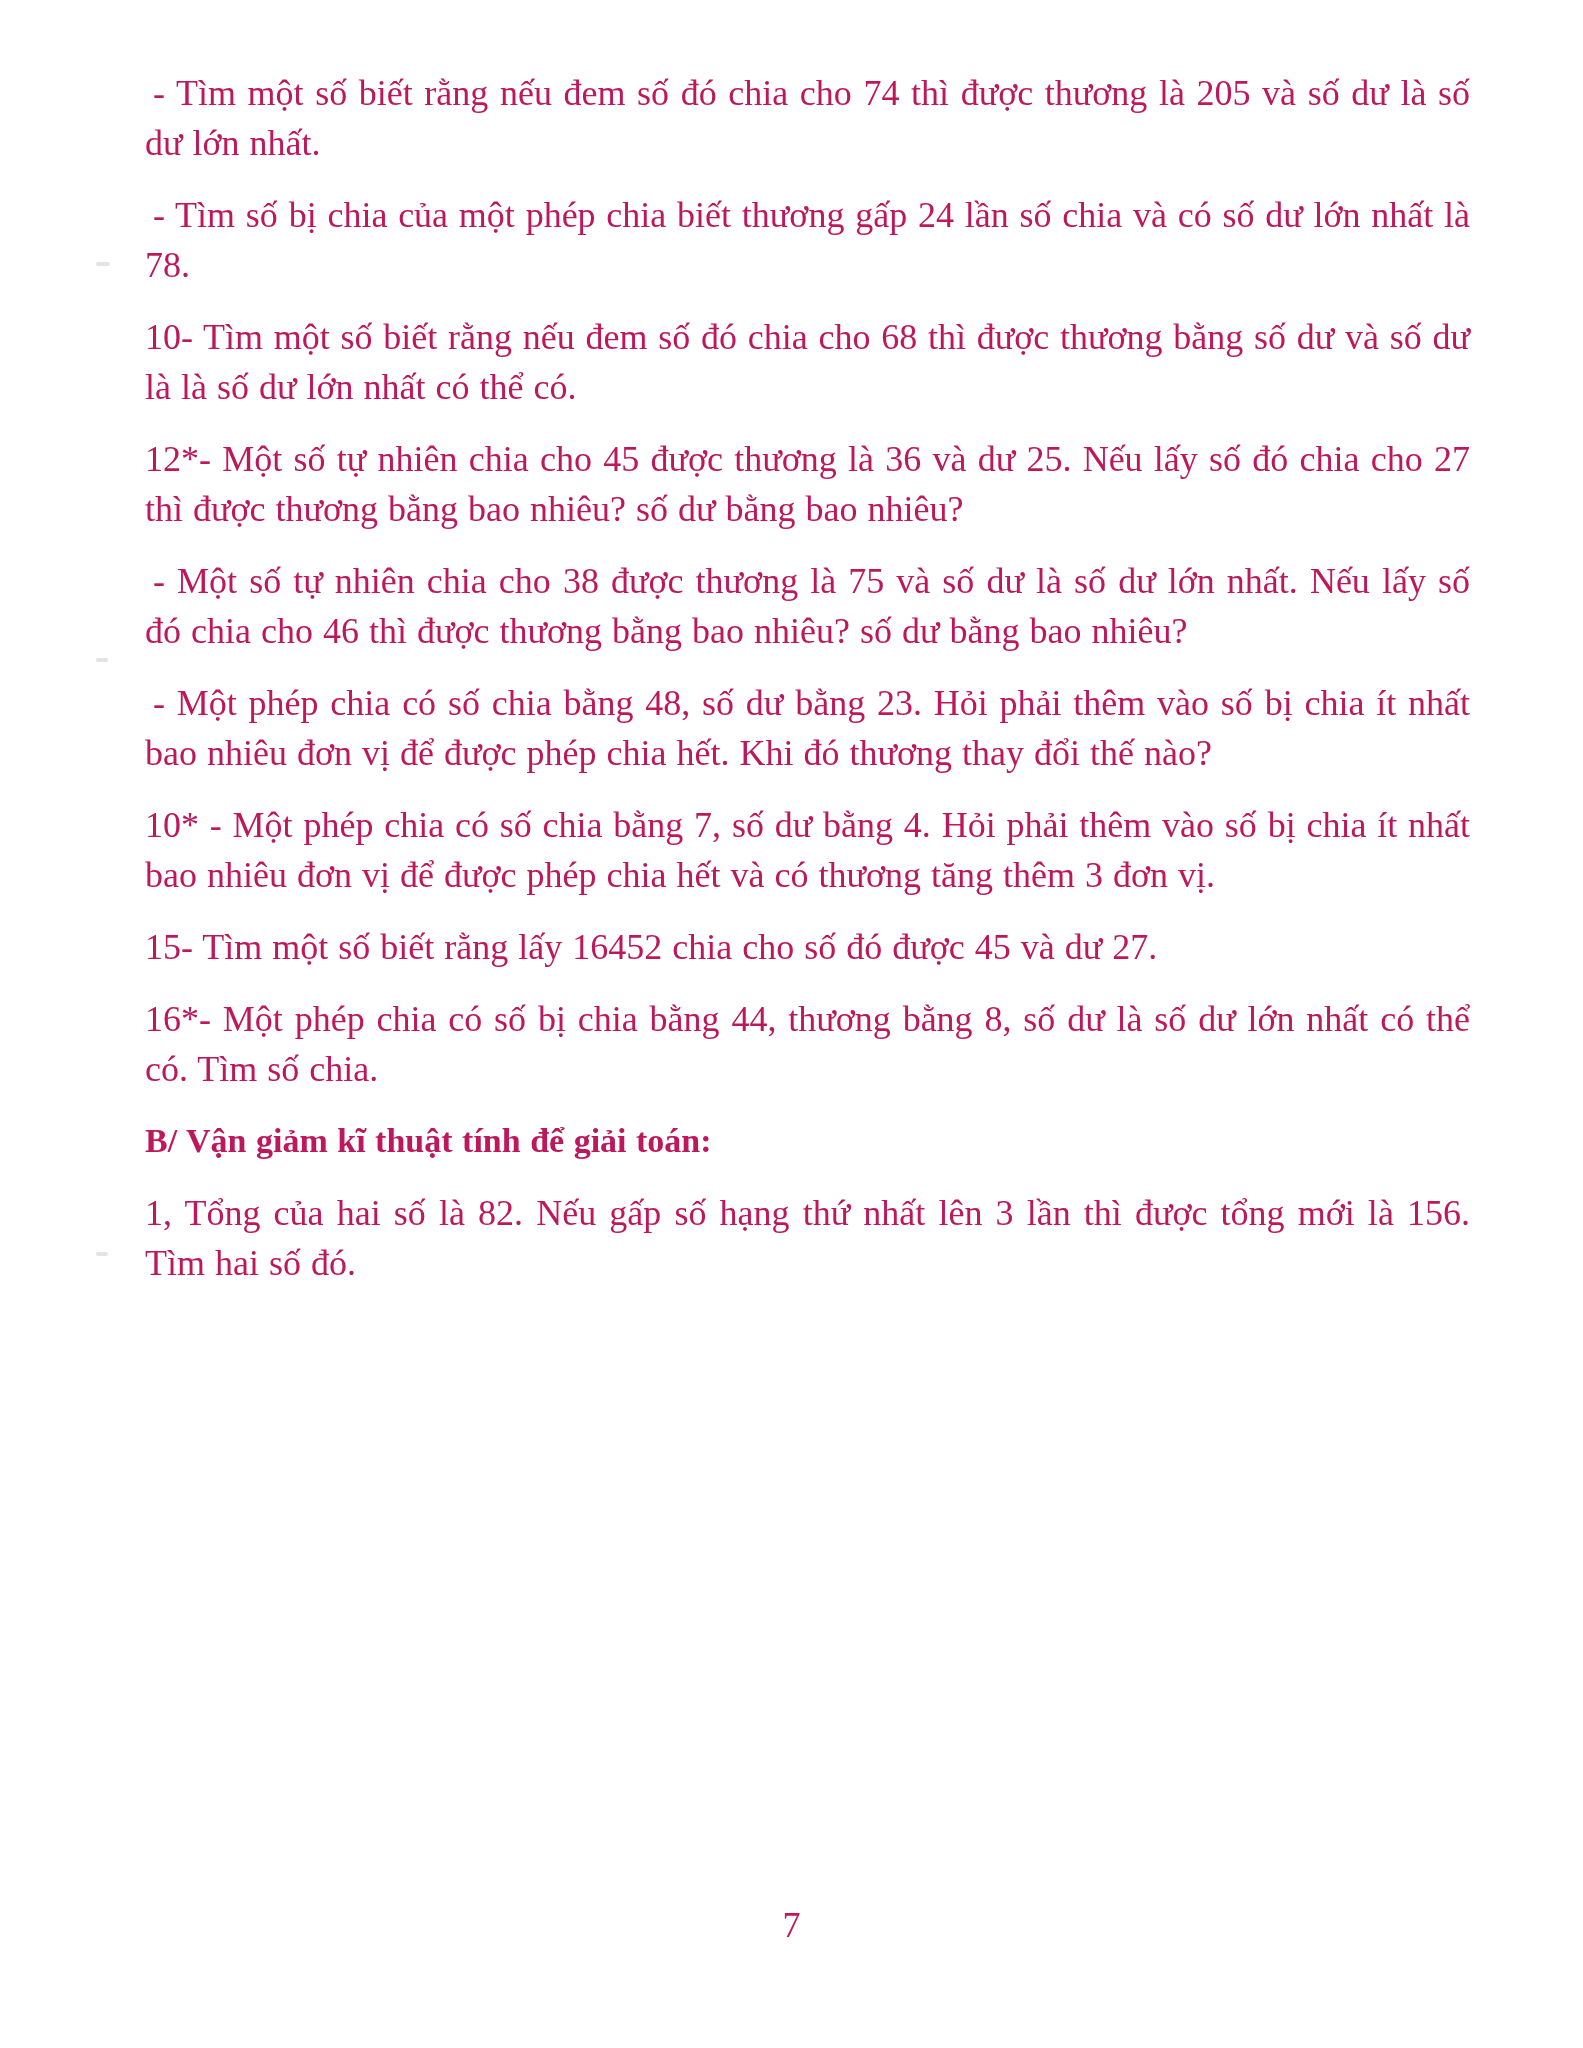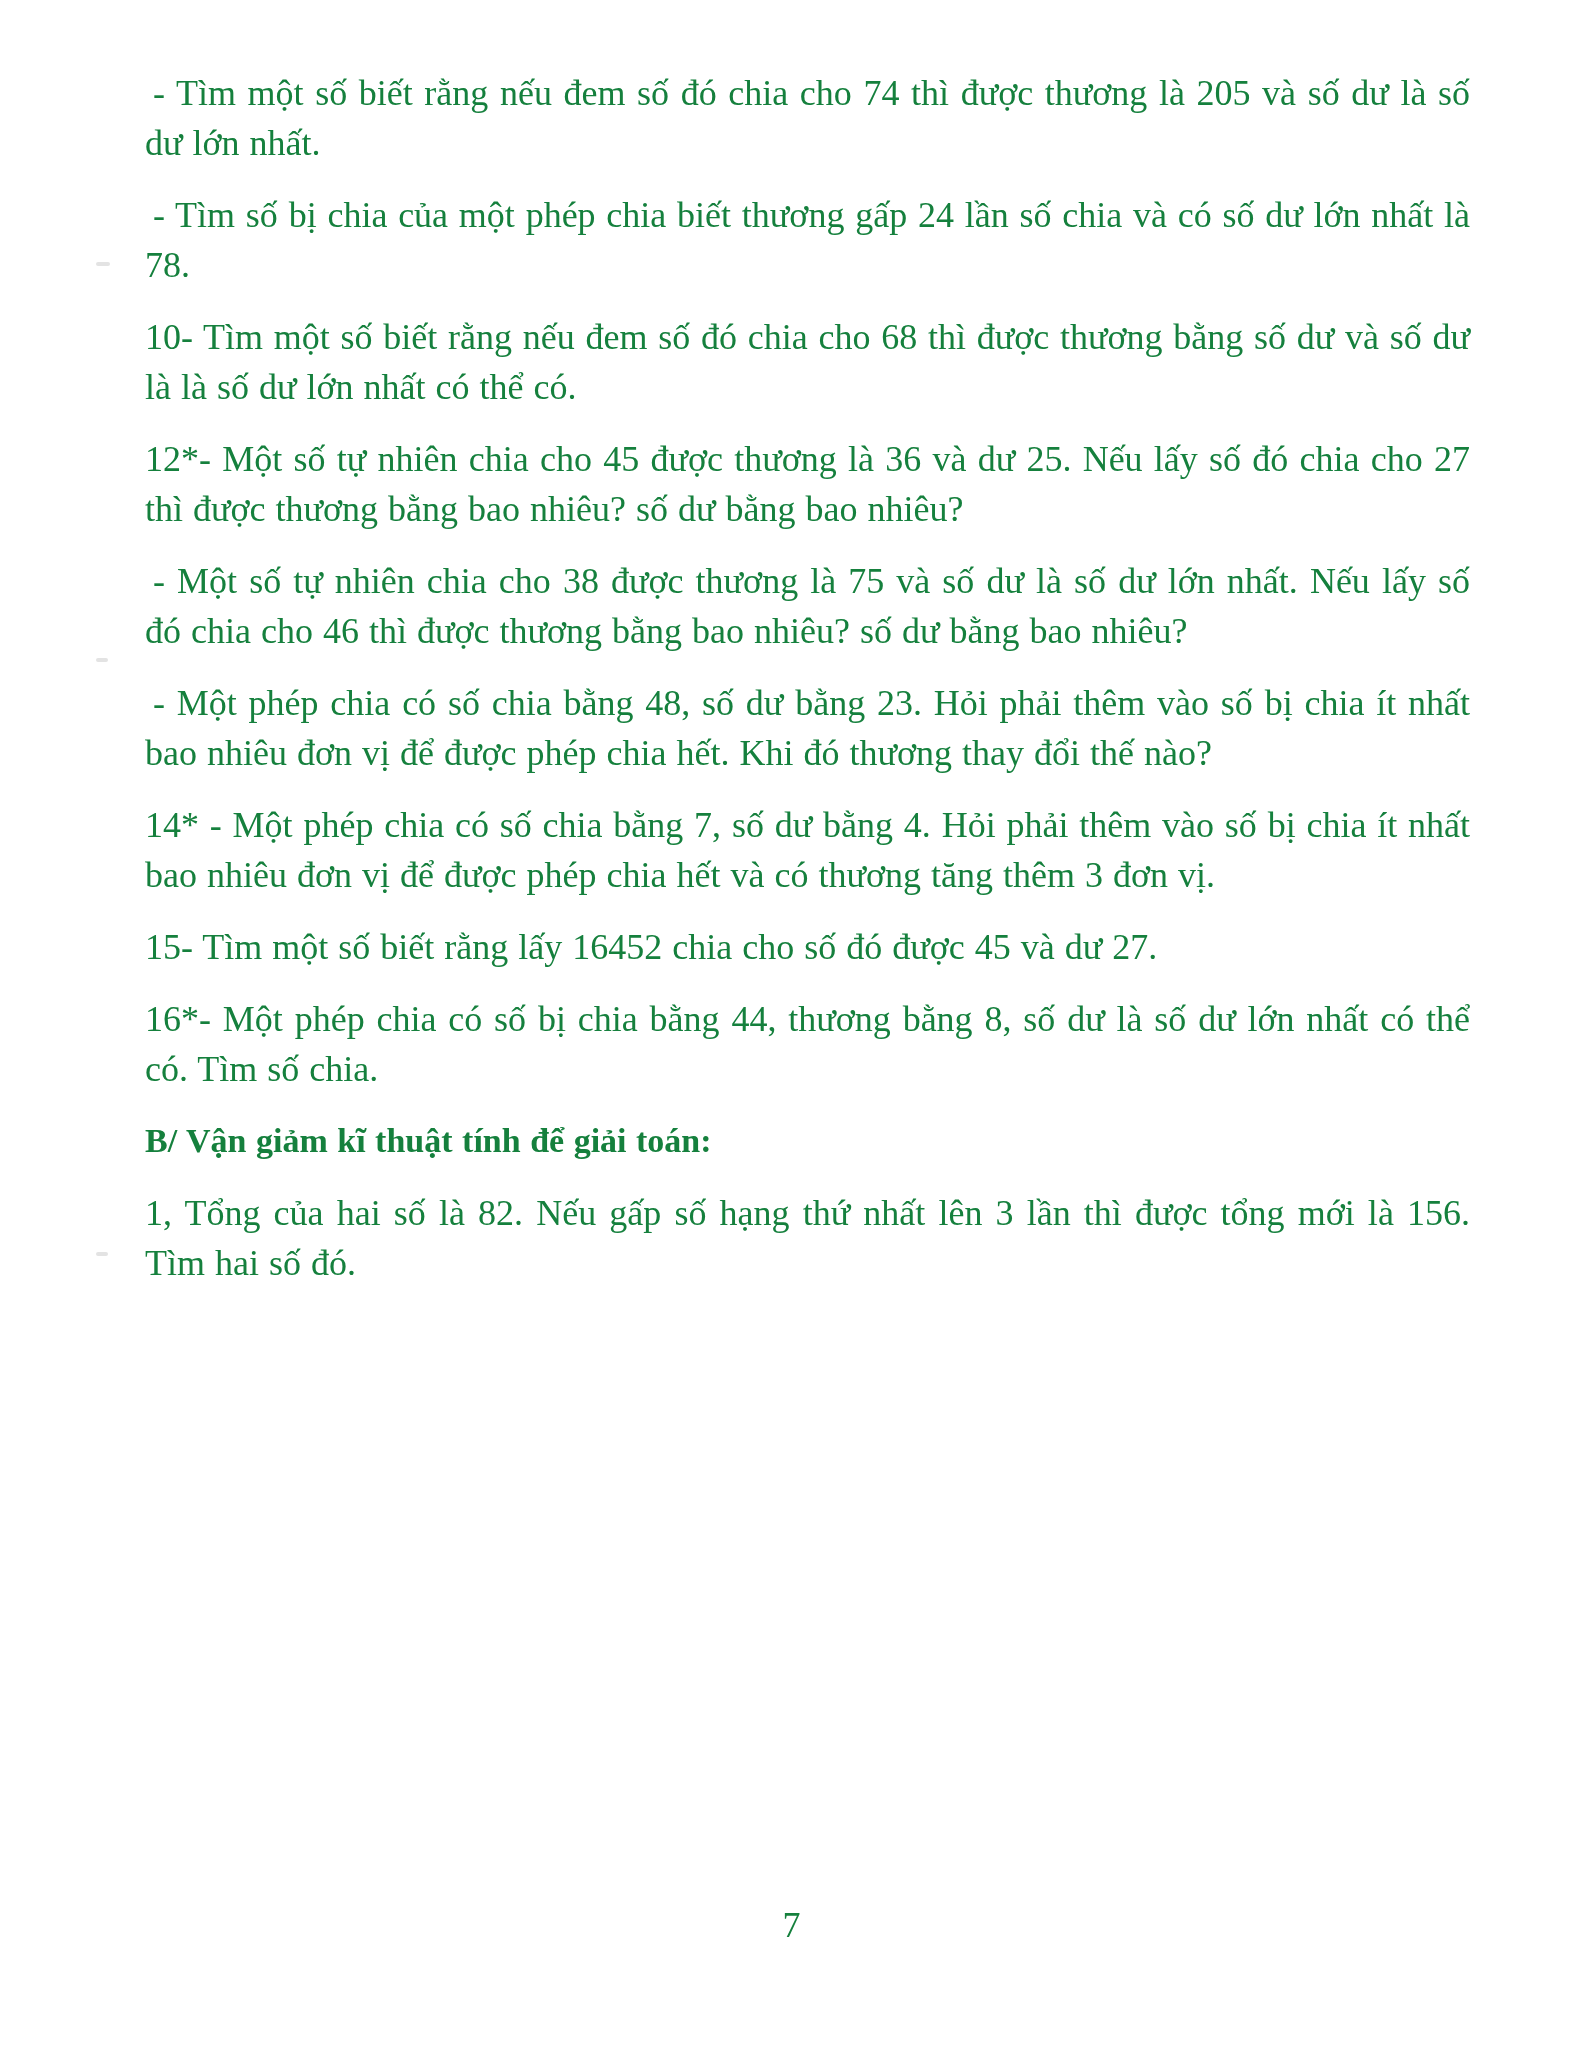--- a/index.html
+++ b/index.html
@@ -7,21 +7,21 @@
     padding: 0;
     background: #ffffff;
   }
   .page {
     position: relative;
     width: 1583px;
     height: 2048px;
     background: #ffffff;
     overflow: hidden;
     font-family: "Liberation Serif", "DejaVu Serif", serif;
-    color: #15803d;
+    color: #be185d;
   }
   .content {
     position: absolute;
     left: 145px;
     top: 68px;
     width: 1325px;
   }
   p.para {
     font-size: 36px;
     line-height: 50px;
@@ -59,21 +59,21 @@
 <body>
 
 <div class="page">
   <div class="content">
     <p class="para dash"> - Tìm một số biết rằng nếu đem số đó chia cho 74 thì được thương là 205 và số dư là số dư lớn nhất.</p>
     <p class="para dash"> - Tìm số bị chia của một phép chia biết thương gấp 24 lần số chia và có số dư lớn nhất là 78.</p>
     <p class="para numbered">10- Tìm một số biết rằng nếu đem số đó chia cho 68 thì được thương bằng số dư và số dư là là số dư lớn nhất có thể có.</p>
     <p class="para numbered">12*- Một số tự nhiên chia cho 45 được thương là 36 và dư 25. Nếu lấy số đó chia cho 27 thì được thương bằng bao nhiêu? số dư bằng bao nhiêu?</p>
     <p class="para dash"> - Một số tự nhiên chia cho 38 được thương là 75 và số dư là số dư lớn nhất. Nếu lấy số đó chia cho 46 thì được thương bằng bao nhiêu? số dư bằng bao nhiêu?</p>
     <p class="para dash"> - Một phép chia có số chia bằng 48, số dư bằng 23. Hỏi phải thêm vào số bị chia ít nhất bao nhiêu đơn vị để được phép chia hết. Khi đó thương thay đổi thế nào?</p>
-    <p class="para numbered">14* - Một phép chia có số chia bằng 7, số dư bằng 4. Hỏi phải thêm vào số bị chia ít nhất bao nhiêu đơn vị để được phép chia hết và có thương tăng thêm 3 đơn vị.</p>
+    <p class="para numbered">10* - Một phép chia có số chia bằng 7, số dư bằng 4. Hỏi phải thêm vào số bị chia ít nhất bao nhiêu đơn vị để được phép chia hết và có thương tăng thêm 3 đơn vị.</p>
     <p class="para numbered">15- Tìm một số biết rằng lấy 16452 chia cho số đó được 45 và dư 27.</p>
     <p class="para numbered">16*- Một phép chia có số bị chia bằng 44, thương bằng 8, số dư là số dư lớn nhất có thể có. Tìm số chia.</p>
     <p class="para heading">B/ Vận giảm kĩ thuật tính để giải toán:</p>
     <p class="para numbered">1, Tổng của hai số là 82. Nếu gấp số hạng thứ nhất lên 3 lần thì được tổng mới là 156. Tìm hai số đó.</p>
   </div>
 
   <div class="scan-artifact sa1"></div>
   <div class="scan-artifact sa2"></div>
   <div class="scan-artifact sa3"></div>
 

